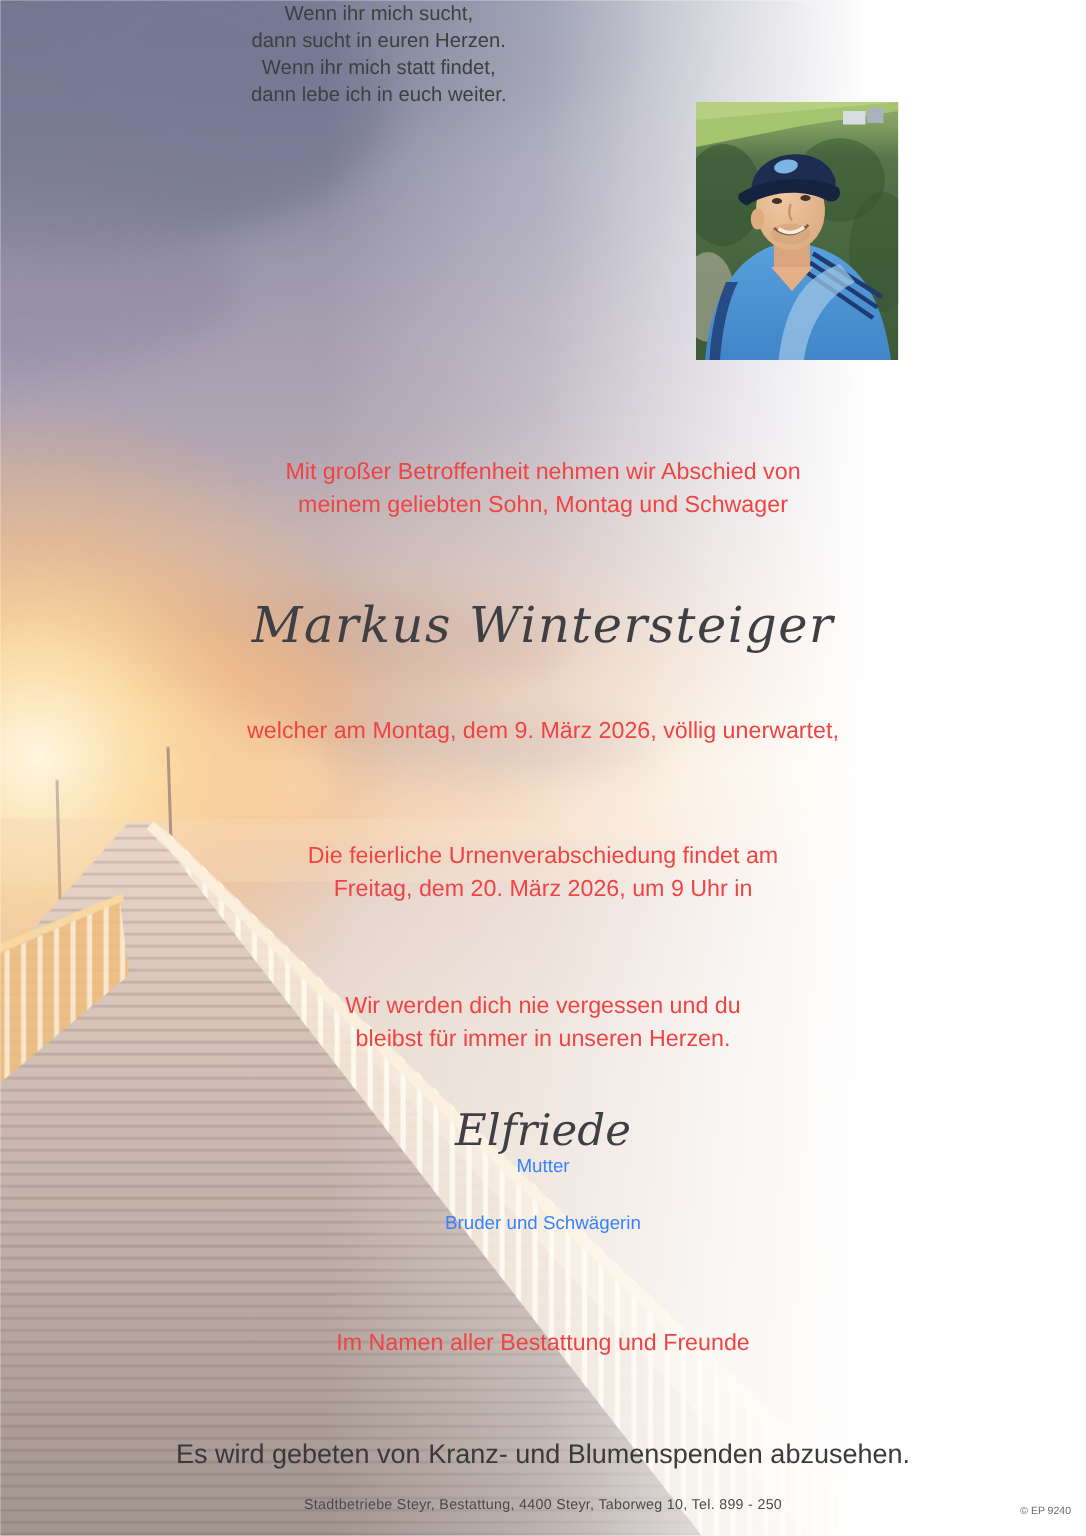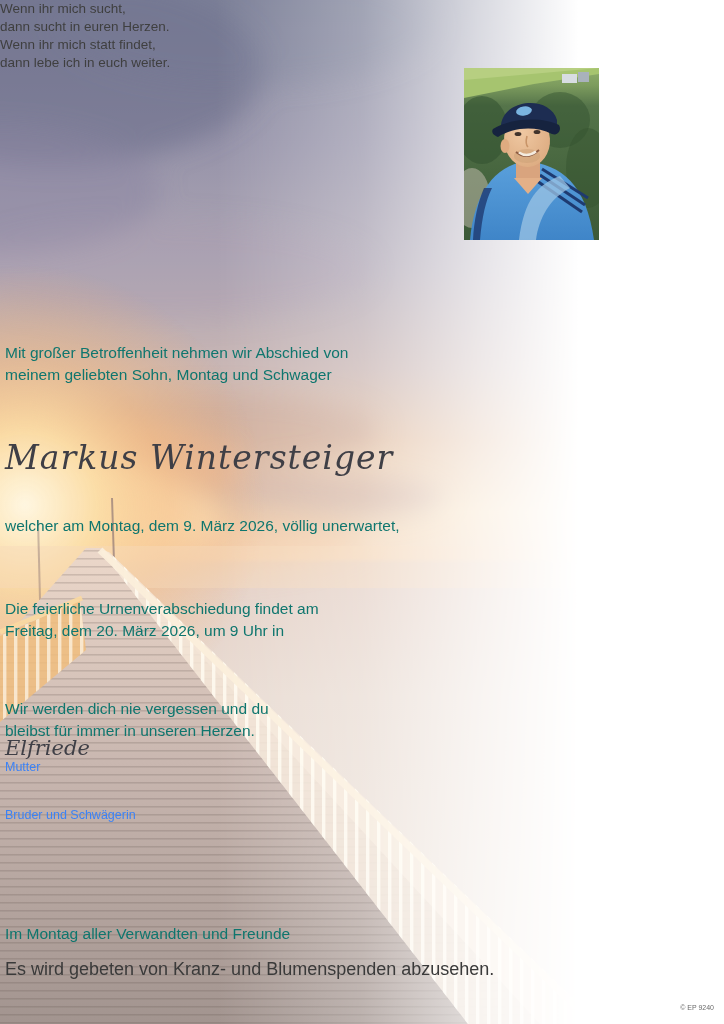--- a/index.html
+++ b/index.html
@@ -4,28 +4,28 @@
 <style>
   html,body{margin:0;padding:0;}
   body{
     width:724px;height:1024px;position:relative;overflow:hidden;
     background:#ffffff;
     font-family:"Liberation Sans",sans-serif;
     color:#3a3a3a;
   }
   #card{position:absolute;inset:0;}
   #bg-art{position:absolute;left:0;top:0;width:724px;height:1024px;}
-  .block{position:absolute;text-align:left;}
-  .body-text{font-size:15.5px;line-height:22px;color:#0f766e;margin-top:38px;}
+  .block{position:absolute;text-align:center;}
+  .body-text{font-size:15.5px;line-height:22px;color:#ef4444;}
   .poem{font-size:13.5px;line-height:18px;color:#3f3f3f;}
   .script{
     font-family:"DejaVu Serif",serif;font-style:italic;color:#3f3f46;
   }
-  .name-script{font-size:33px;letter-spacing:1px;margin-top:41px;}
-  .mourner-name{font-size:21px;}
+  .name-script{font-size:33px;letter-spacing:1px;}
+  .mourner-name{font-size:29px;}
   .relation{font-size:12.5px;line-height:15px;color:#3b82f6;}
   .donation{font-size:18px;color:#3a3a3a;}
   .footer-line{font-size:9.5px;color:#4a4a4a;letter-spacing:.2px;}
   .copyright{font-size:7px;color:#6a6a6a;text-align:right;}
   .photo-frame{
     position:absolute;left:464px;top:68px;width:135px;height:172px;
     overflow:hidden;
   }
   .photo-frame svg{display:block;}
 </style>
@@ -205,20 +205,21 @@
 
   <div class="block" style="left:5px;top:736px;width:714px">
     <div class="script mourner-name">Elfriede</div>
     <div class="relation">Mutter</div>
   </div>
 
   <div class="block" style="left:5px;top:808px;width:714px">
     <div class="relation">Bruder und Schwägerin</div>
   </div>
 
-  <div class="block body-text" style="left:5px;top:885px;width:714px">Im Montag aller Verwandten und Freunde</div>
+  <div class="block body-text" style="left:5px;top:885px;width:714px">Im Namen aller Bestattung und Freunde</div>
 
   <div class="block donation" style="left:5px;top:959px;width:714px">Es wird gebeten von Kranz- und Blumenspenden abzusehen.</div>
 
+  <div class="block footer-line" style="left:0;top:998px;width:724px">Stadtbetriebe Steyr, Bestattung, 4400 Steyr, Taborweg 10, Tel. 899 - 250</div>
 
   <div class="block copyright" style="right:10px;top:1004px;width:90px;left:auto">© EP 9240</div>
 
 </div>
 
 </body></html>

